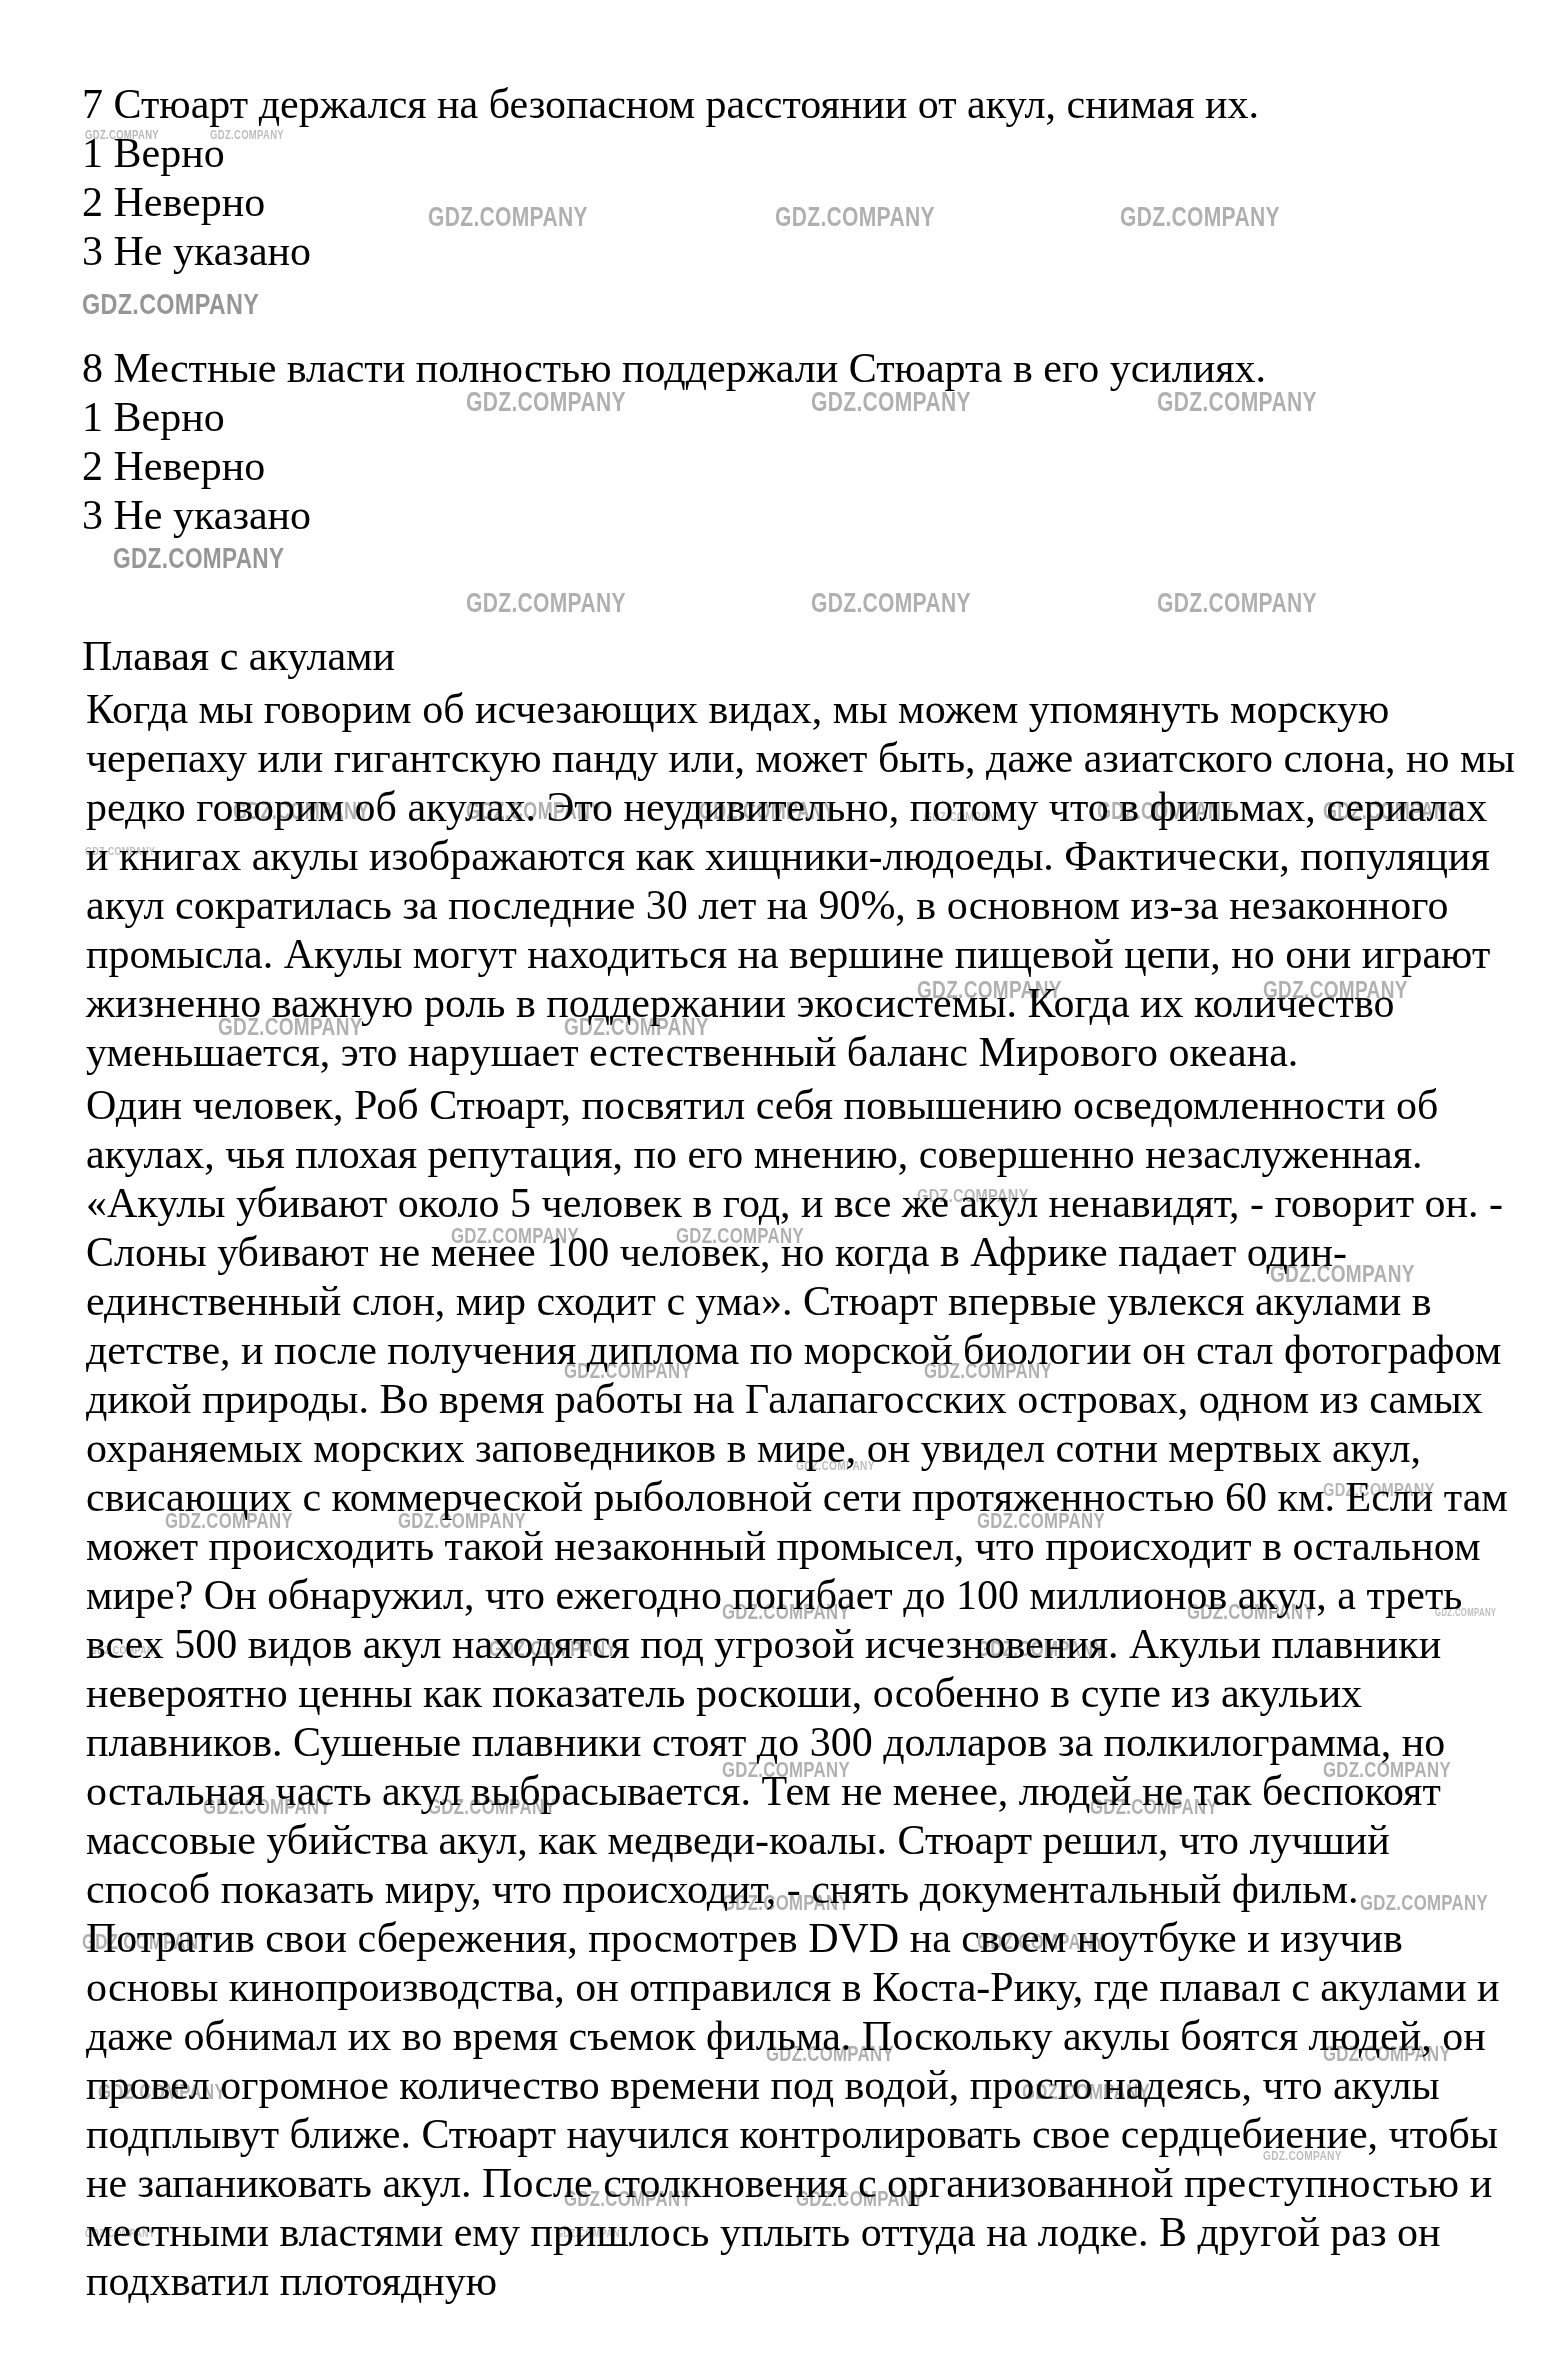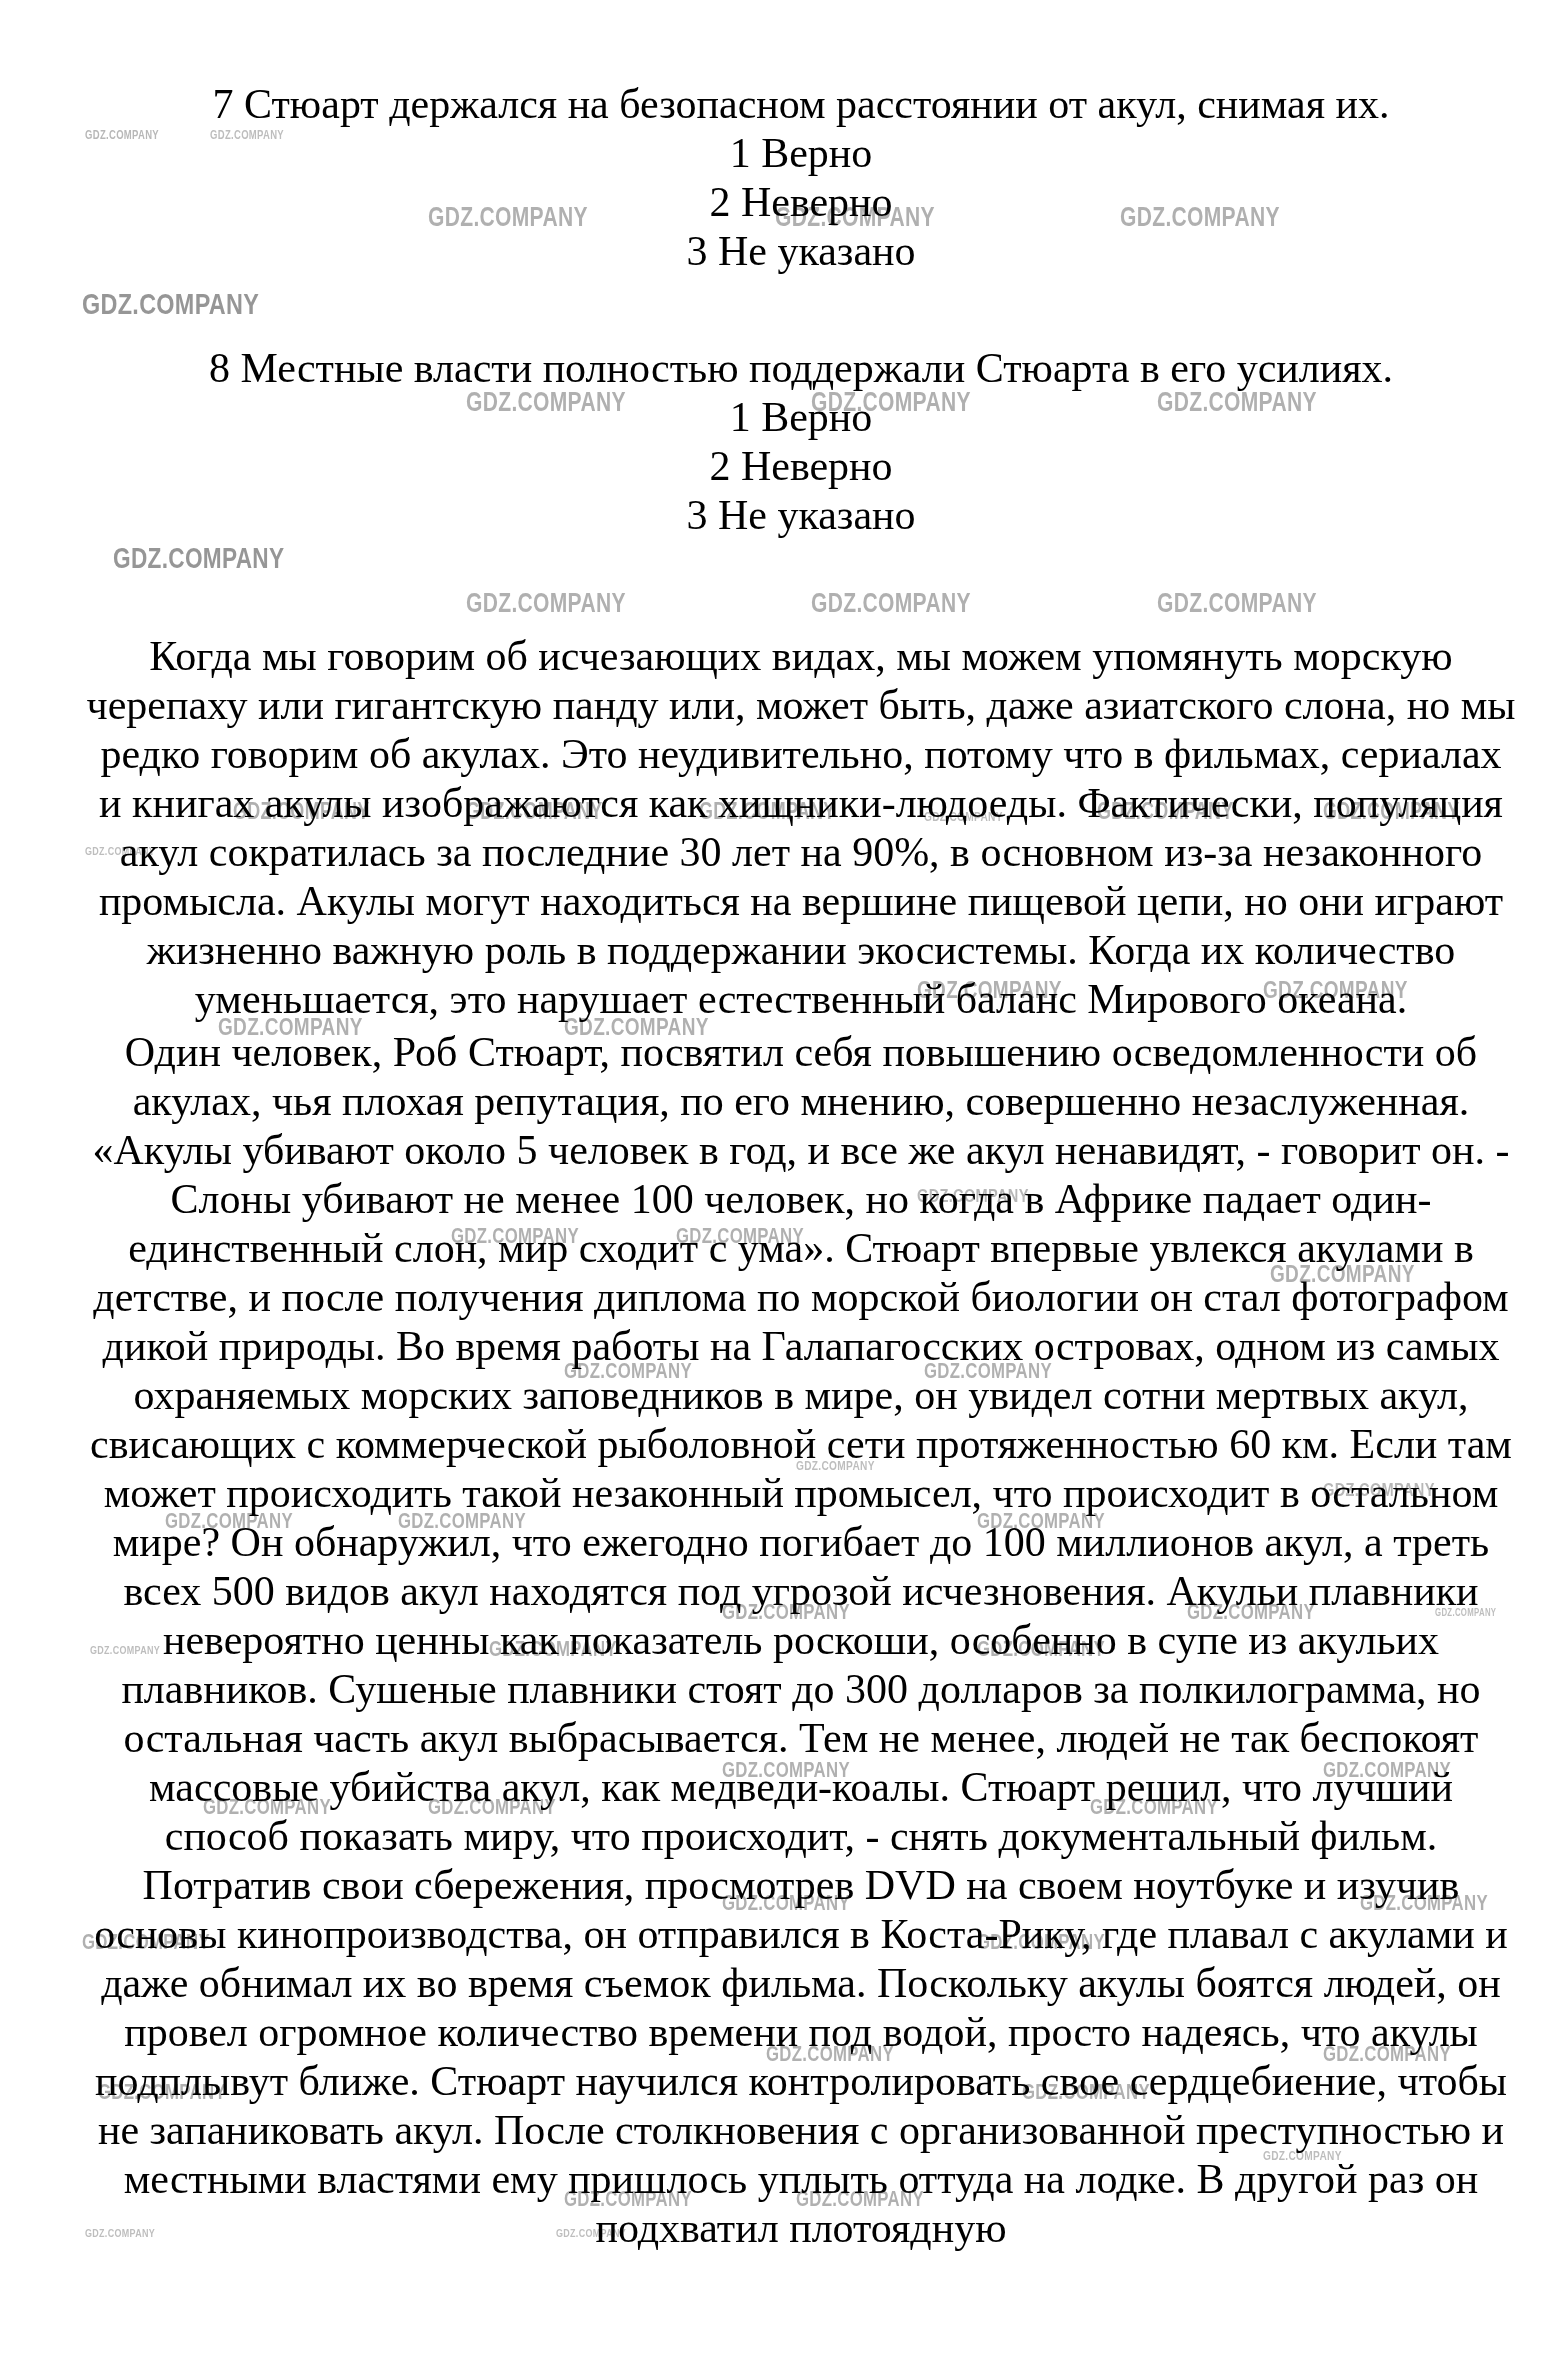--- a/index.html
+++ b/index.html
@@ -28,21 +28,21 @@
     transform-origin: left top;
   }
   .content {
     position: absolute;
     left: 82px;
     top: 80px;
     width: 1438px;
     z-index: 2;
     font-size: 42px;
     line-height: 49px;
-    text-align: center;
+    text-align: left;
   }
   .line { margin: 0; }
   .para { margin: 4px; }
   .question-block { margin: 0; }
   .question-block.second { margin-top: 68px; }
   .article { margin-top: 92px; }
   .article-title { margin: 0; }
 </style>
 </head>
 <body>
@@ -119,18 +119,19 @@
   </section>
 
   <section class="question-block second">
     <p class="line"><span>8</span> <span>Местные власти полностью поддержали Стюарта в его усилиях.</span></p>
     <p class="line option">1 Верно</p>
     <p class="line option">2 Неверно</p>
     <p class="line option">3 Не указано</p>
   </section>
 
   <section class="article">
+    <p class="line article-title">Плавая с акулами</p>
     <p class="para">Когда мы говорим об исчезающих видах, мы можем упомянуть морскую черепаху или гигантскую панду или, может быть, даже азиатского слона, но мы редко говорим об акулах. Это неудивительно, потому что в фильмах, сериалах и книгах акулы изображаются как хищники-людоеды. Фактически, популяция акул сократилась за последние 30 лет на 90%, в основном из-за незаконного промысла. Акулы могут находиться на вершине пищевой цепи, но они играют жизненно важную роль в поддержании экосистемы. Когда их количество уменьшается, это нарушает естественный баланс Мирового океана.</p>
     <p class="para">Один человек, Роб Стюарт, посвятил себя повышению осведомленности об акулах, чья плохая репутация, по его мнению, совершенно незаслуженная. «Акулы убивают около 5 человек в год, и все же акул ненавидят, - говорит он. - Слоны убивают не менее 100 человек, но когда в Африке падает один-единственный слон, мир сходит с ума». Стюарт впервые увлекся акулами в детстве, и после получения диплома по морской биологии он стал фотографом дикой природы. Во время работы на Галапагосских островах, одном из самых охраняемых морских заповедников в мире, он увидел сотни мертвых акул, свисающих с коммерческой рыболовной сети протяженностью 60 км. Если там может происходить такой незаконный промысел, что происходит в остальном мире? Он обнаружил, что ежегодно погибает до 100 миллионов акул, а треть всех 500 видов акул находятся под угрозой исчезновения. Акульи плавники невероятно ценны как показатель роскоши, особенно в супе из акульих плавников. Сушеные плавники стоят до 300 долларов за полкилограмма, но остальная часть акул выбрасывается. Тем не менее, людей не так беспокоят массовые убийства акул, как медведи-коалы. Стюарт решил, что лучший способ показать миру, что происходит, - снять документальный фильм. Потратив свои сбережения, просмотрев DVD на своем ноутбуке и изучив основы кинопроизводства, он отправился в Коста-Рику, где плавал с акулами и даже обнимал их во время съемок фильма. Поскольку акулы боятся людей, он провел огромное количество времени под водой, просто надеясь, что акулы подплывут ближе. Стюарт научился контролировать свое сердцебиение, чтобы не запаниковать акул. После столкновения с организованной преступностью и местными властями ему пришлось уплыть оттуда на лодке. В другой раз он подхватил плотоядную</p>
   </section>
 
 </main>
 
 
 </body></html>

